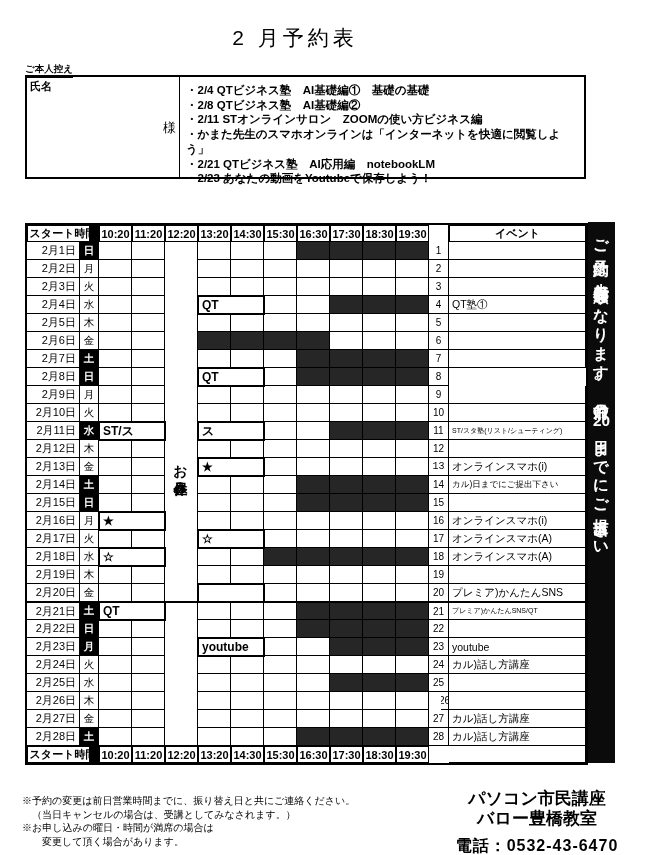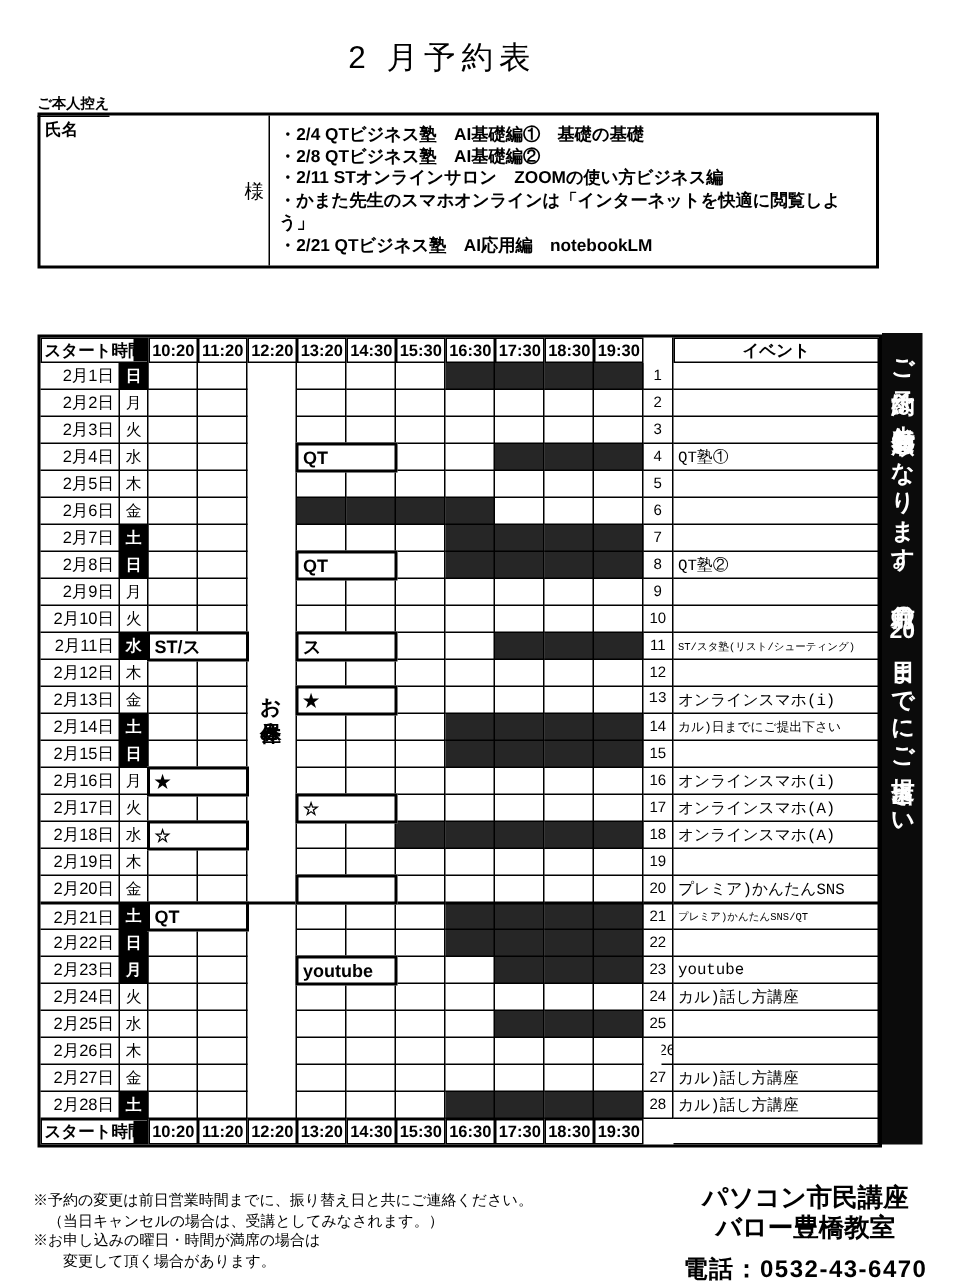--- a/index.html
+++ b/index.html
@@ -26,21 +26,21 @@
   .hdr{font-weight:bold;justify-content:center;border:1.5px solid #000;font-size:11px;}
   .start-cell{position:relative;font-size:11px;letter-spacing:0;}
   .start-cell::after{content:"";position:absolute;top:0;right:0;width:9px;height:100%;background:#000;}
   .blank{border:none;border-right:1px solid #000;}
   .noborder{border:none;}
   .date{justify-content:flex-end;padding-right:3px;font-size:11px;}
   .day{justify-content:center;font-size:10.5px;}
   .hol{background:#000;color:#fff;font-weight:bold;}
   .black{background:#262626;}
   .num{justify-content:center;font-size:10px;}
-  .ev{padding-left:3px;font-size:10.5px;white-space:nowrap;font-family:Liberation Mono, monospace;}
+  .ev{padding-left:3px;font-size:10.5px;white-space:nowrap;}
   .ev-s{font-size:8.5px;}
   .ev-xs{font-size:7px;}
   .thick{border-top:1.5px solid #000;}
   .box{border:2.5px solid #000;background:#fff;margin:-1px;z-index:2;position:relative;
        display:flex;align-items:center;padding-left:3px;font-weight:bold;font-size:12px;
        box-sizing:border-box;overflow:hidden;}
   .lunch{justify-content:center;align-items:flex-start;}
   .lunch-text{margin-top:213px;font-size:14px;font-weight:bold;line-height:18px;
               writing-mode:vertical-rl;text-orientation:upright;}
   
@@ -69,20 +69,21 @@
     <div class="name-left">
       <span class="name-label">氏名</span>
       <span class="honorific">様</span>
     </div>
     <div class="name-right">
         <div>・2/4 QTビジネス塾　AI基礎編①　基礎の基礎</div>
         <div>・2/8 QTビジネス塾　AI基礎編②</div>
         <div>・2/11 STオンラインサロン　ZOOMの使い方ビジネス編</div>
         <div>・かまた先生のスマホオンラインは「インターネットを快適に閲覧しよう」</div>
         <div>・2/21 QTビジネス塾　AI応用編　notebookLM</div>
+        <div>・2/23 あなたの動画をYoutubeで保存しよう！</div>
       </div>
   </div>
 
 
   <div class="schedule">
       <div class="c hdr start-cell" style="grid-area: 1 / 1 / auto / span 2;">スタート時間</div>
       <div class="c hdr" style="grid-area: 1 / 3;">10:20</div>
       <div class="c hdr" style="grid-area: 1 / 4;">11:20</div>
       <div class="c hdr" style="grid-area: 1 / 5;">12:20</div>
       <div class="c hdr" style="grid-area: 1 / 6;">13:20</div>
@@ -188,21 +189,20 @@
       <div class="c day hol" style="grid-area: 9 / 2;">日</div>
       <div class="c" style="grid-area: 9 / 3;"></div>
       <div class="c" style="grid-area: 9 / 4;"></div>
       <div class="c" style="grid-area: 9 / 8;"></div>
       <div class="c black" style="grid-area: 9 / 9;"></div>
       <div class="c black" style="grid-area: 9 / 10;"></div>
       <div class="c black" style="grid-area: 9 / 11;"></div>
       <div class="c black" style="grid-area: 9 / 12;"></div>
       <div class="box" style="grid-area: 9 / 6 / auto / span 2;">QT</div>
       <div class="c num" style="grid-area: 9 / 13;">8</div>
-      <div class="c ev" style="grid-area: 9 / 14;">QT塾②</div>
       <div class="c date" style="grid-area: 10 / 1;">2月9日</div>
       <div class="c day" style="grid-area: 10 / 2;">月</div>
       <div class="c" style="grid-area: 10 / 3;"></div>
       <div class="c" style="grid-area: 10 / 4;"></div>
       <div class="c" style="grid-area: 10 / 6;"></div>
       <div class="c" style="grid-area: 10 / 7;"></div>
       <div class="c" style="grid-area: 10 / 8;"></div>
       <div class="c" style="grid-area: 10 / 9;"></div>
       <div class="c" style="grid-area: 10 / 10;"></div>
       <div class="c" style="grid-area: 10 / 11;"></div>

